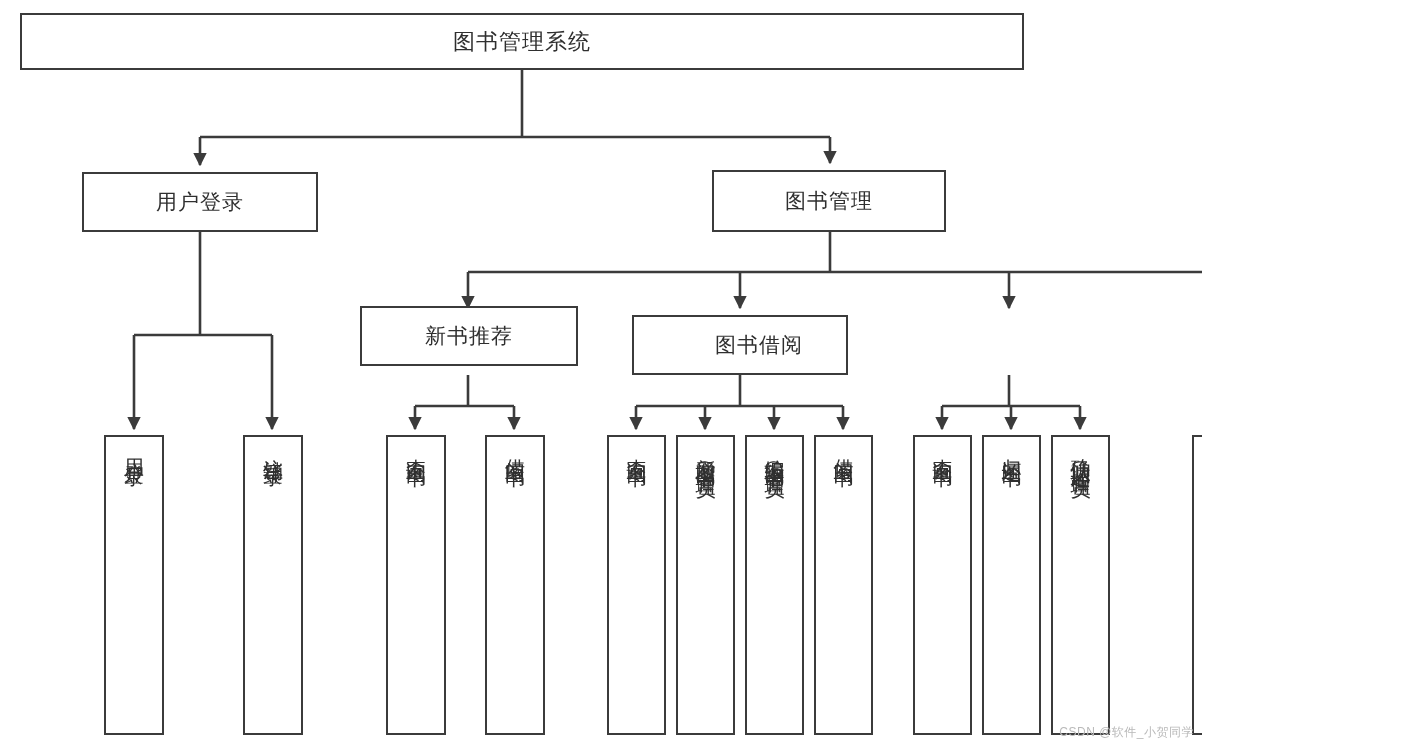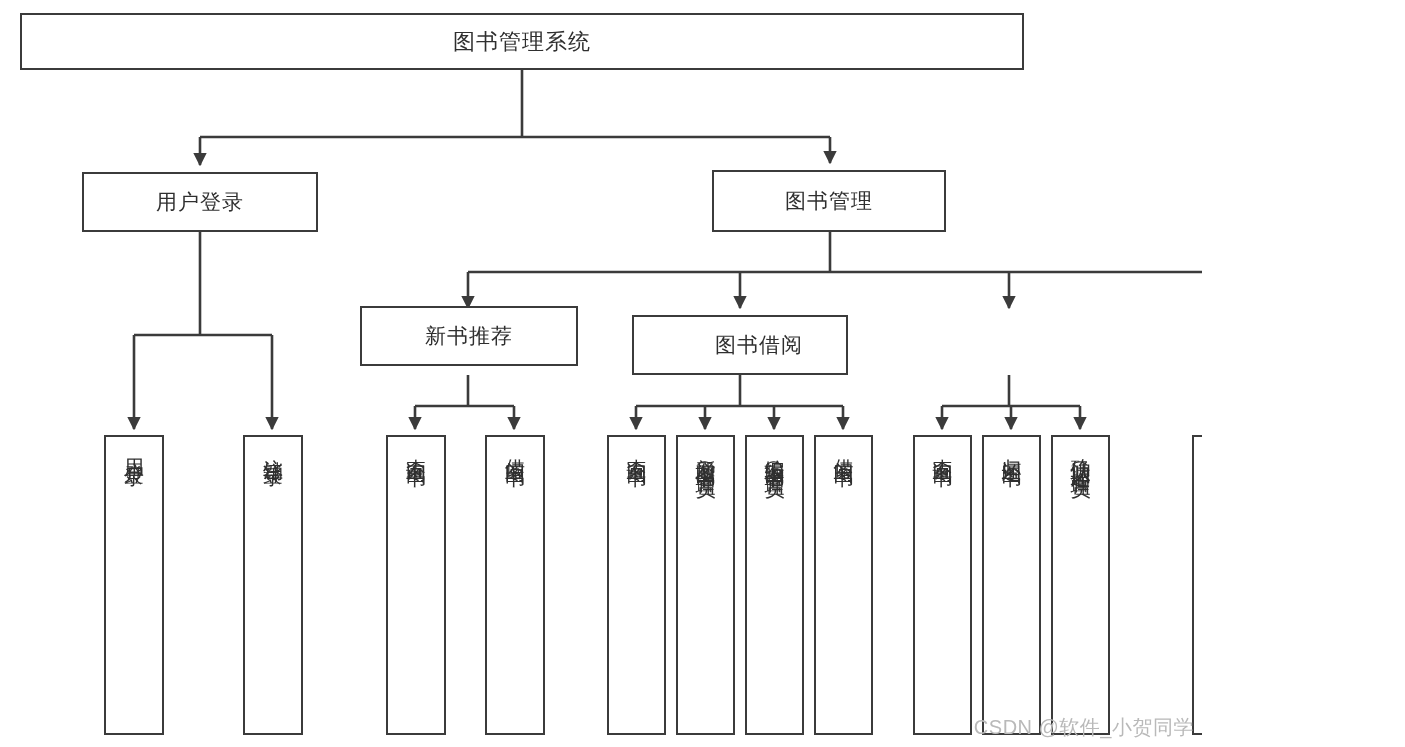--- a/index.html
+++ b/index.html
@@ -55,21 +55,21 @@
     line-height:1.05;
     letter-spacing:3px;
     white-space:nowrap;
     height:auto;
   }
   
   #watermark{
     position:absolute;
     right:8px;
     bottom:6px;
-    font-size:20px;
+    font-size:12px;
     color:#b9b9b9;
     letter-spacing:0.5px;
     white-space:nowrap;
     user-select:none;
   }
 </style>
 </head>
 <body>
 
 <div id="canvas">

